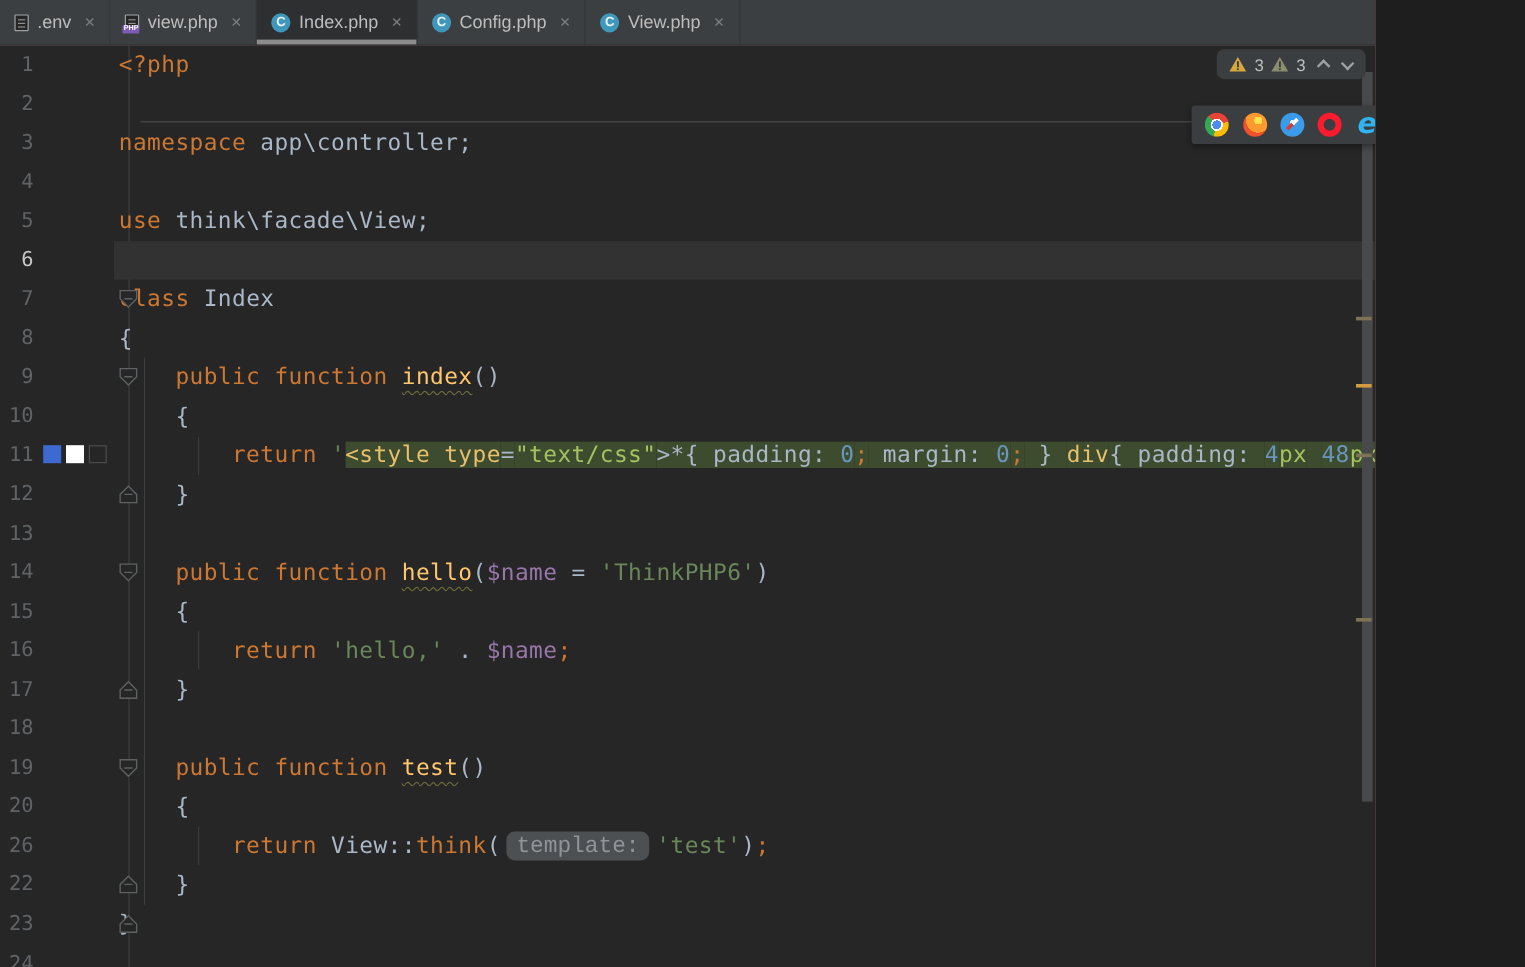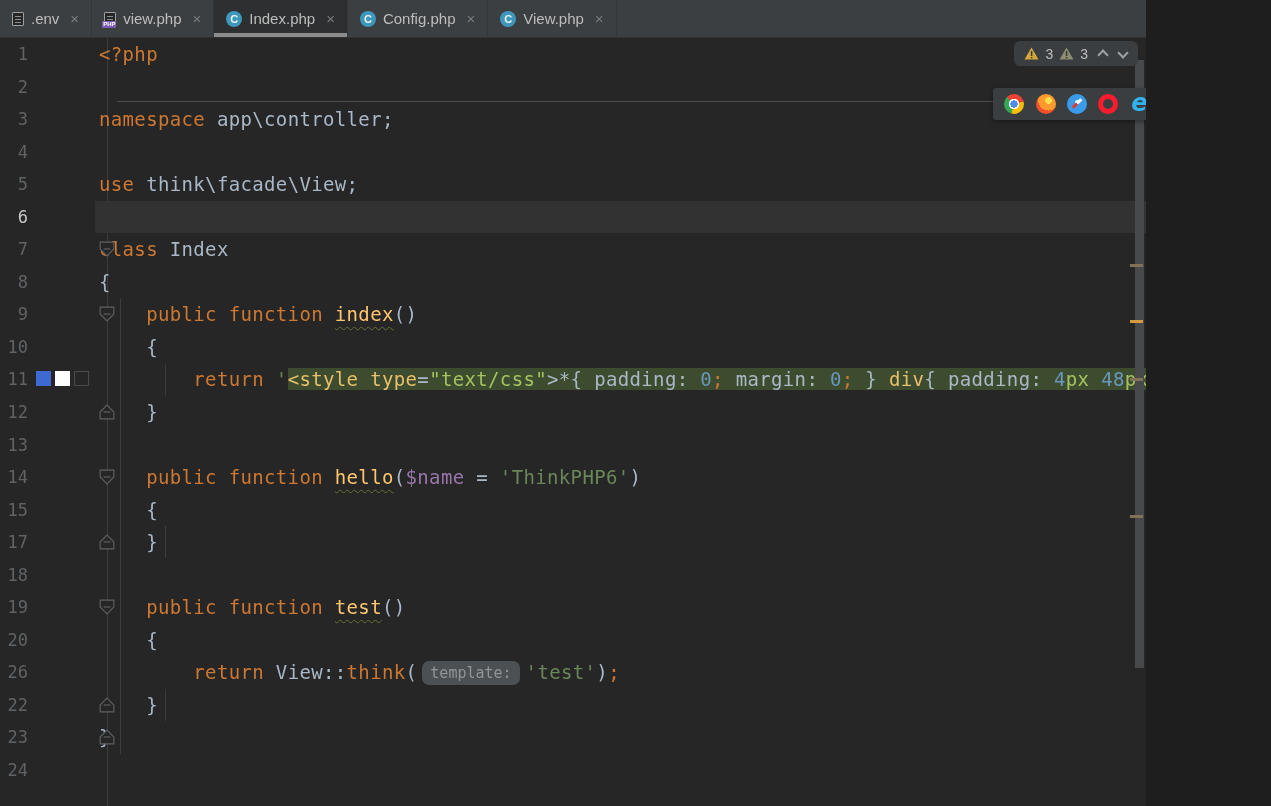--- a/index.html
+++ b/index.html
@@ -36,22 +36,22 @@
   .num{position:absolute;left:0;top:0;width:28px;text-align:right;color:#606366;font-size:17px;
        letter-spacing:0;}
   .row.caret .num{color:#c8c8c8;}
   .code{position:absolute;left:99px;top:0;right:0;}
   .c-kw{color:#cc7832}.c-txt{color:#a9b7c6}.c-var{color:#9876aa}
   .c-str{color:#6a8759}.c-num{color:#6897bb}.c-tag{color:#e8bf6a}.c-grn{color:#a5c261}
   .c-fnw{color:#ffc66d;text-decoration:underline;text-decoration-style:wavy;
          text-decoration-color:#6b6b3a;text-decoration-thickness:1px;text-underline-offset:5px;}
   .inj{background:#3d4c2f;}
   .inj-last{padding-right:80px;}
-  .pill{display:inline-block;background:#4c5052;color:#909498;border-radius:7px;font-size:15px;
-        line-height:24px;padding:0 8px;margin:0 6px 0 5px;letter-spacing:0;vertical-align:1px;}
+  .pill{display:inline-block;background:#4c5052;color:#909498;border-radius:7px;font-size:19px;
+        line-height:24px;padding:0 8px;margin:0 6px 0 5px;letter-spacing:0;vertical-align:1px;font-family:Liberation Mono, monospace;}
 
   
   .swatches{position:absolute;left:36px;top:8px;display:flex;gap:4px;}
   .sw{width:15px;height:15px;box-sizing:border-box;}
   .sw.empty{border:1px solid #4b4b4b;background:transparent;}
   .fold{position:absolute;left:99px;top:8px;width:16px;height:16px;z-index:3;}
 
   
   #inspect{position:absolute;top:41px;right:8px;height:25px;background:#3b3e40;border-radius:6px;
            display:flex;align-items:center;gap:6px;padding:0 10px;color:#bdbdbd;font-size:14px;
@@ -154,20 +154,21 @@
         <div class="row"><span class="num">12</span><span class="fold"><svg width="16" height="16" viewBox="0 0 14 14">
               <path d="M1,13 L13,13 L13,7 L7,1 L1,7 Z" fill="#262626" stroke="#5e6163" stroke-width="1"></path>
               <line x1="4" y1="7" x2="10" y2="7" stroke="#5e6163" stroke-width="1"></line>
             </svg></span><span class="code"><span class="c-txt">    }</span></span></div>
         <div class="row"><span class="num">13</span><span class="code"></span></div>
         <div class="row"><span class="num">14</span><span class="fold"><svg width="16" height="16" viewBox="0 0 14 14">
               <path d="M1,1 L13,1 L13,7 L7,13 L1,7 Z" fill="#262626" stroke="#5e6163" stroke-width="1"></path>
               <line x1="4" y1="7" x2="10" y2="7" stroke="#5e6163" stroke-width="1"></line>
             </svg></span><span class="code"><span class="c-txt">    </span><span class="c-kw">public function </span><span class="c-fnw">hello</span><span class="c-txt">(</span><span class="c-var">$name</span><span class="c-txt"> = </span><span class="c-str">'ThinkPHP6'</span><span class="c-txt">)</span></span></div>
         <div class="row"><span class="num">15</span><span class="code"><span class="c-txt">    {</span></span></div>
+        <div class="row"><span class="num">16</span><span class="code"><span class="c-txt">        </span><span class="c-kw">return </span><span class="c-str">'hello,'</span><span class="c-txt"> . </span><span class="c-var">$name</span><span class="c-kw">;</span></span></div>
         <div class="row"><span class="num">17</span><span class="fold"><svg width="16" height="16" viewBox="0 0 14 14">
               <path d="M1,13 L13,13 L13,7 L7,1 L1,7 Z" fill="#262626" stroke="#5e6163" stroke-width="1"></path>
               <line x1="4" y1="7" x2="10" y2="7" stroke="#5e6163" stroke-width="1"></line>
             </svg></span><span class="code"><span class="c-txt">    }</span></span></div>
         <div class="row"><span class="num">18</span><span class="code"></span></div>
         <div class="row"><span class="num">19</span><span class="fold"><svg width="16" height="16" viewBox="0 0 14 14">
               <path d="M1,1 L13,1 L13,7 L7,13 L1,7 Z" fill="#262626" stroke="#5e6163" stroke-width="1"></path>
               <line x1="4" y1="7" x2="10" y2="7" stroke="#5e6163" stroke-width="1"></line>
             </svg></span><span class="code"><span class="c-txt">    </span><span class="c-kw">public function </span><span class="c-fnw">test</span><span class="c-txt">()</span></span></div>
         <div class="row"><span class="num">20</span><span class="code"><span class="c-txt">    {</span></span></div>

